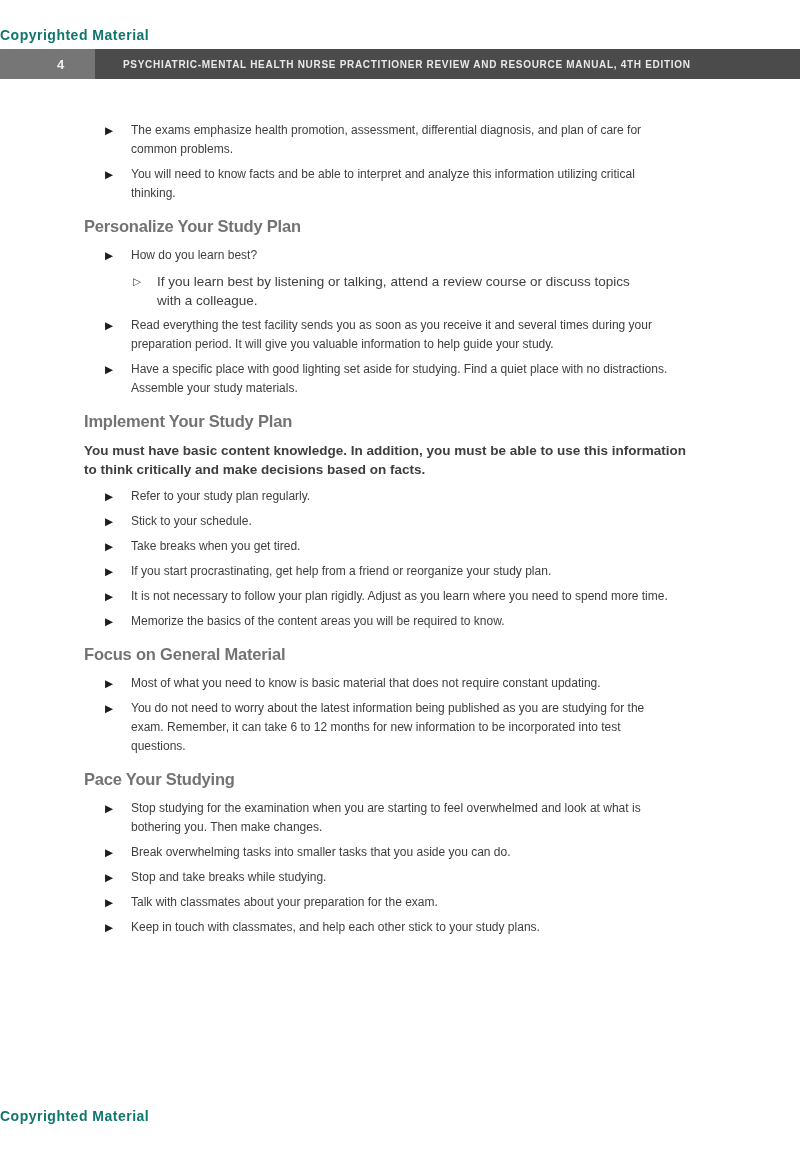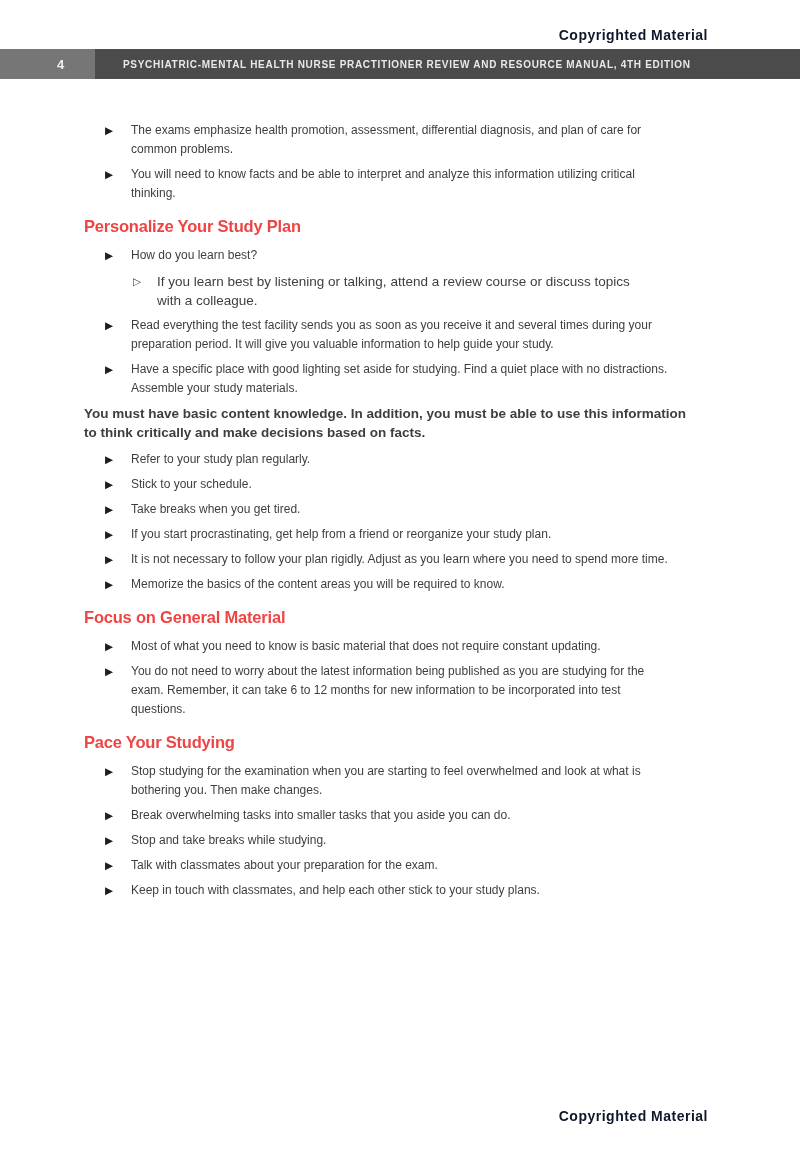--- a/index.html
+++ b/index.html
@@ -2,22 +2,22 @@
 <html><head>
 <meta charset="utf-8">
 <style>
   html, body { margin:0; padding:0; background:#ffffff; }
   body {
     width:800px; height:1151px; position:relative; overflow:hidden;
     font-family:"Liberation Sans", sans-serif; color:#3e3e3e;
     -webkit-font-smoothing:antialiased;
   }
   .copyright {
-    position:absolute; left:0; width:708px; text-align:right;
-    font-size:14px; font-weight:bold; color:#0f172a; letter-spacing:0.5px;
+    position:absolute; left:0; width:708px; text-align:left;
+    font-size:14px; font-weight:bold; color:#0f766e; letter-spacing:0.5px;
   }
   .copyright.top { top:27px; }
   .copyright.bottom { top:1108px; }
 
   .header-bar {
     position:absolute; top:49px; left:0; width:800px; height:30px;
     display:flex; align-items:stretch;
   }
   .page-num-box {
     width:95px; flex:0 0 95px; display:flex; align-items:center; justify-content:center;
@@ -27,21 +27,21 @@
   .running-title-box {
     flex:1 1 auto; display:flex; align-items:center;
     padding-left:13px;
     font-size:10px; font-weight:600; letter-spacing:0.7px; color:#e9e9e9;
     text-transform:uppercase; white-space:nowrap; overflow:hidden;margin-left:15px;
   }
 
   .content { position:absolute; top:121px; left:84px; width:604px; }
 
   .heading {
-    font-size:16.5px; line-height:19px; font-weight:bold; color:#ef4444;
+    font-size:16.5px; line-height:19px; font-weight:bold; color:#737373;
     letter-spacing:-0.2px; margin:14px 0 10px 0;
   }
   .para {
     font-size:13.5px; line-height:19px; color:#3e3e3e;
     margin:0 0 8px 0; max-width:604px;font-weight:bold;
   }
   .bullet { display:flex; margin:0 0 6px 0; }
   .tri {
     flex:0 0 26px; margin-left:21px; width:26px;
     font-size:10.5px; line-height:19px; color:#1d1d1d;
@@ -114,20 +114,21 @@
     <span class="tri">▶</span>
     <div class="bcol">
       <div class="btext-line">Have a specific place with good lighting set aside for studying. Find a quiet place with no distractions. Assemble your study materials.</div>
       <div class="subs"></div>
     </div>
   </div>
 </div>
   </section>
 
   <section>
+    <h2 class="heading">Implement Your Study Plan</h2>
     <p class="para">You must have basic content knowledge. In addition, you must be able to use this information to think critically and make decisions based on facts.</p>
     <div class="bullets">
   <div class="bullet">
     <span class="tri">▶</span>
     <div class="bcol">
       <div class="btext-line">Refer to your study plan regularly.</div>
       <div class="subs"></div>
     </div>
   </div>
 

